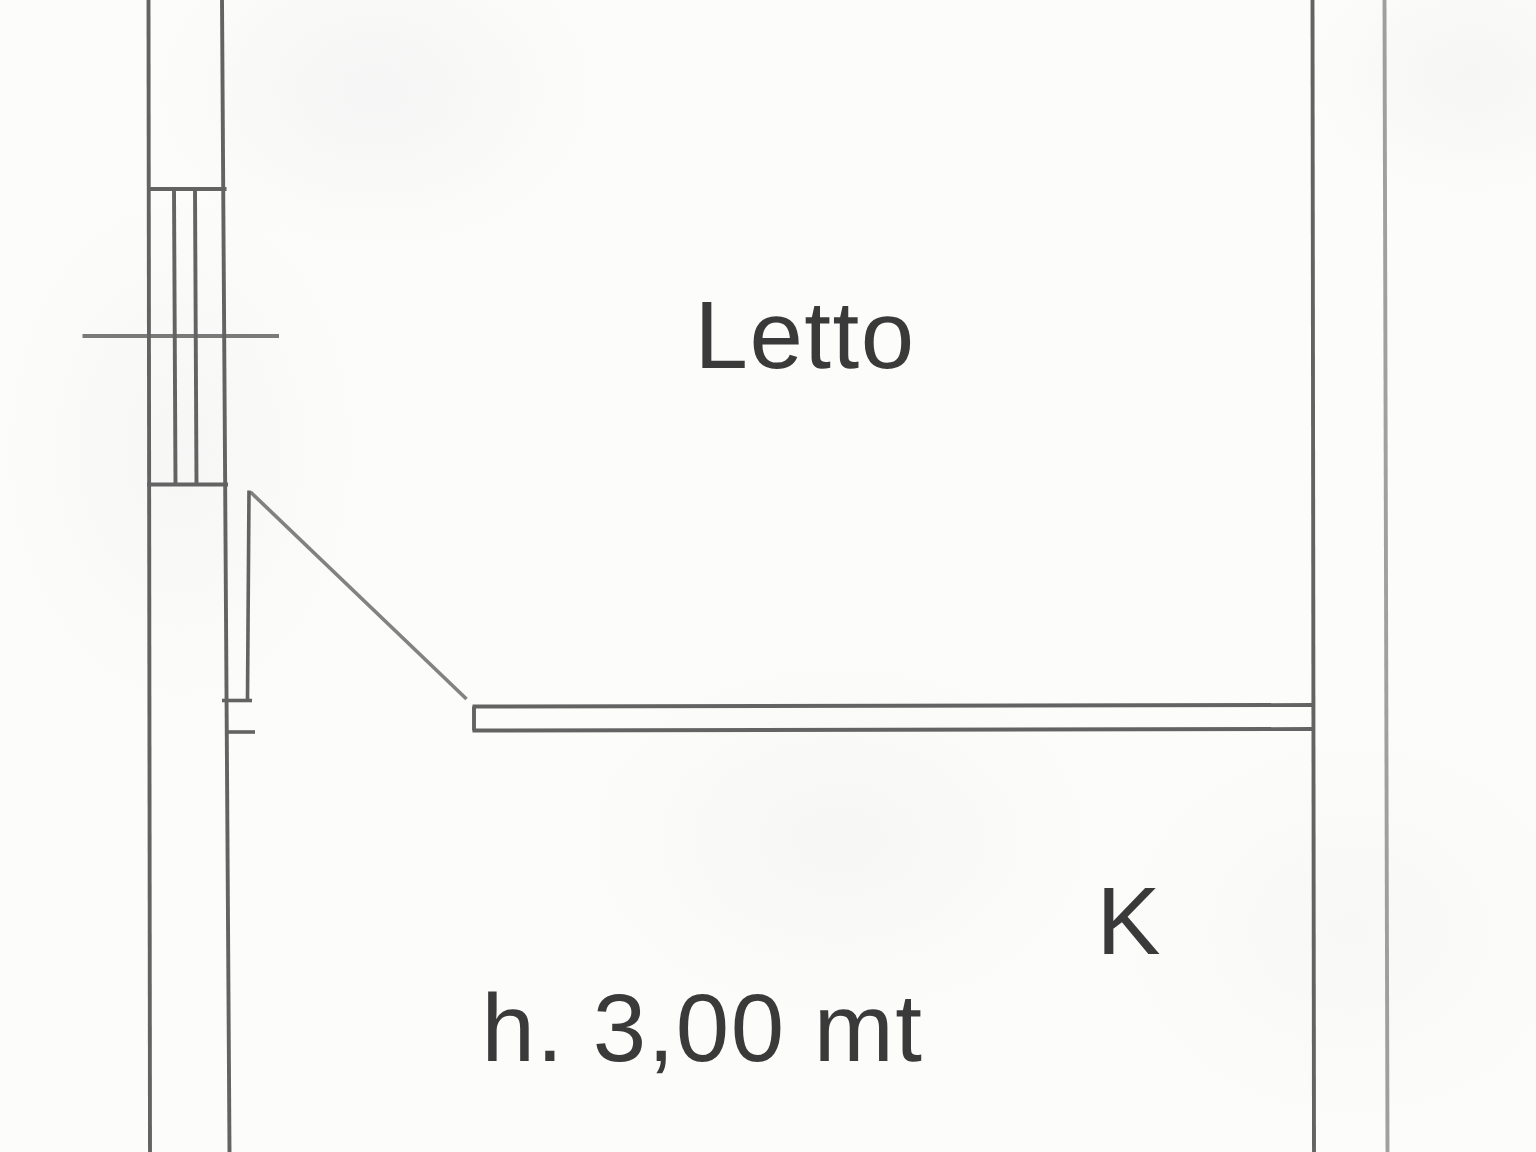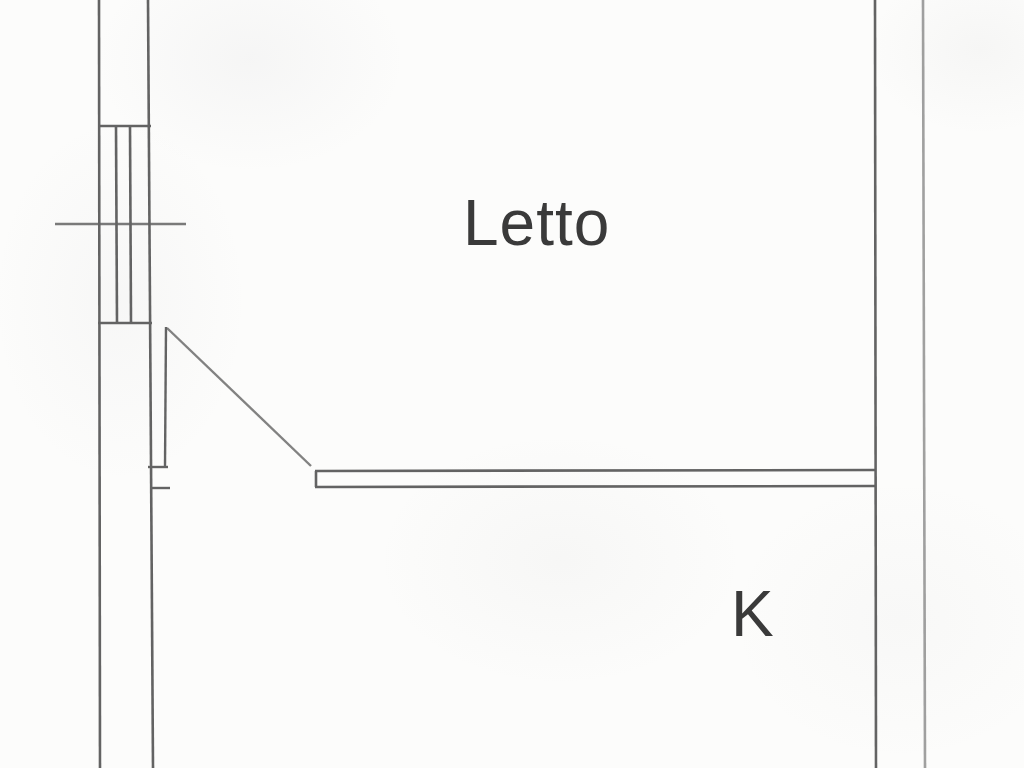--- a/index.html
+++ b/index.html
@@ -90,14 +90,15 @@
       <g stroke-width="2.6">
         <line x1="875" y1="0" x2="876" y2="768"></line>
         <line x1="923" y1="0" x2="925" y2="768" stroke-opacity="0.6"></line>
       </g>
     </svg>
 
     <div class="label label-letto">Letto</div>
 
     <div class="label label-k">K</div>
 
+    <div class="label label-height">h. 3,00 mt</div>
   </div>
 </div>
 
 </body></html>

